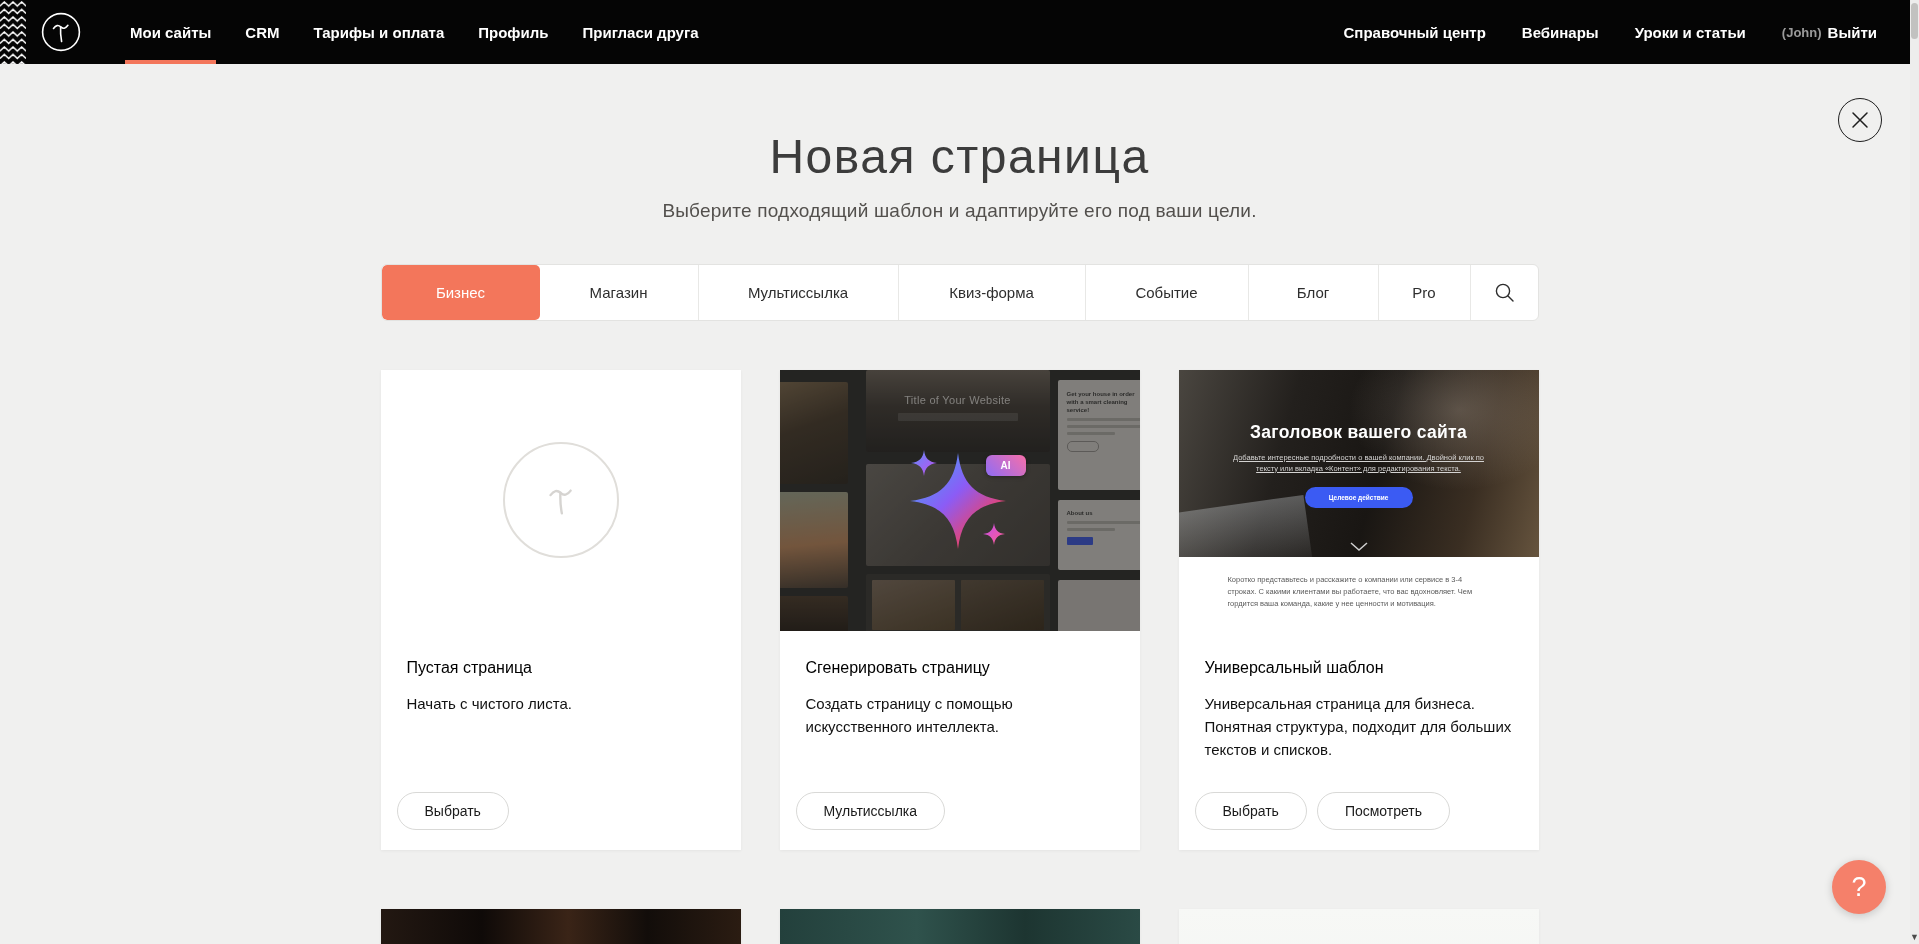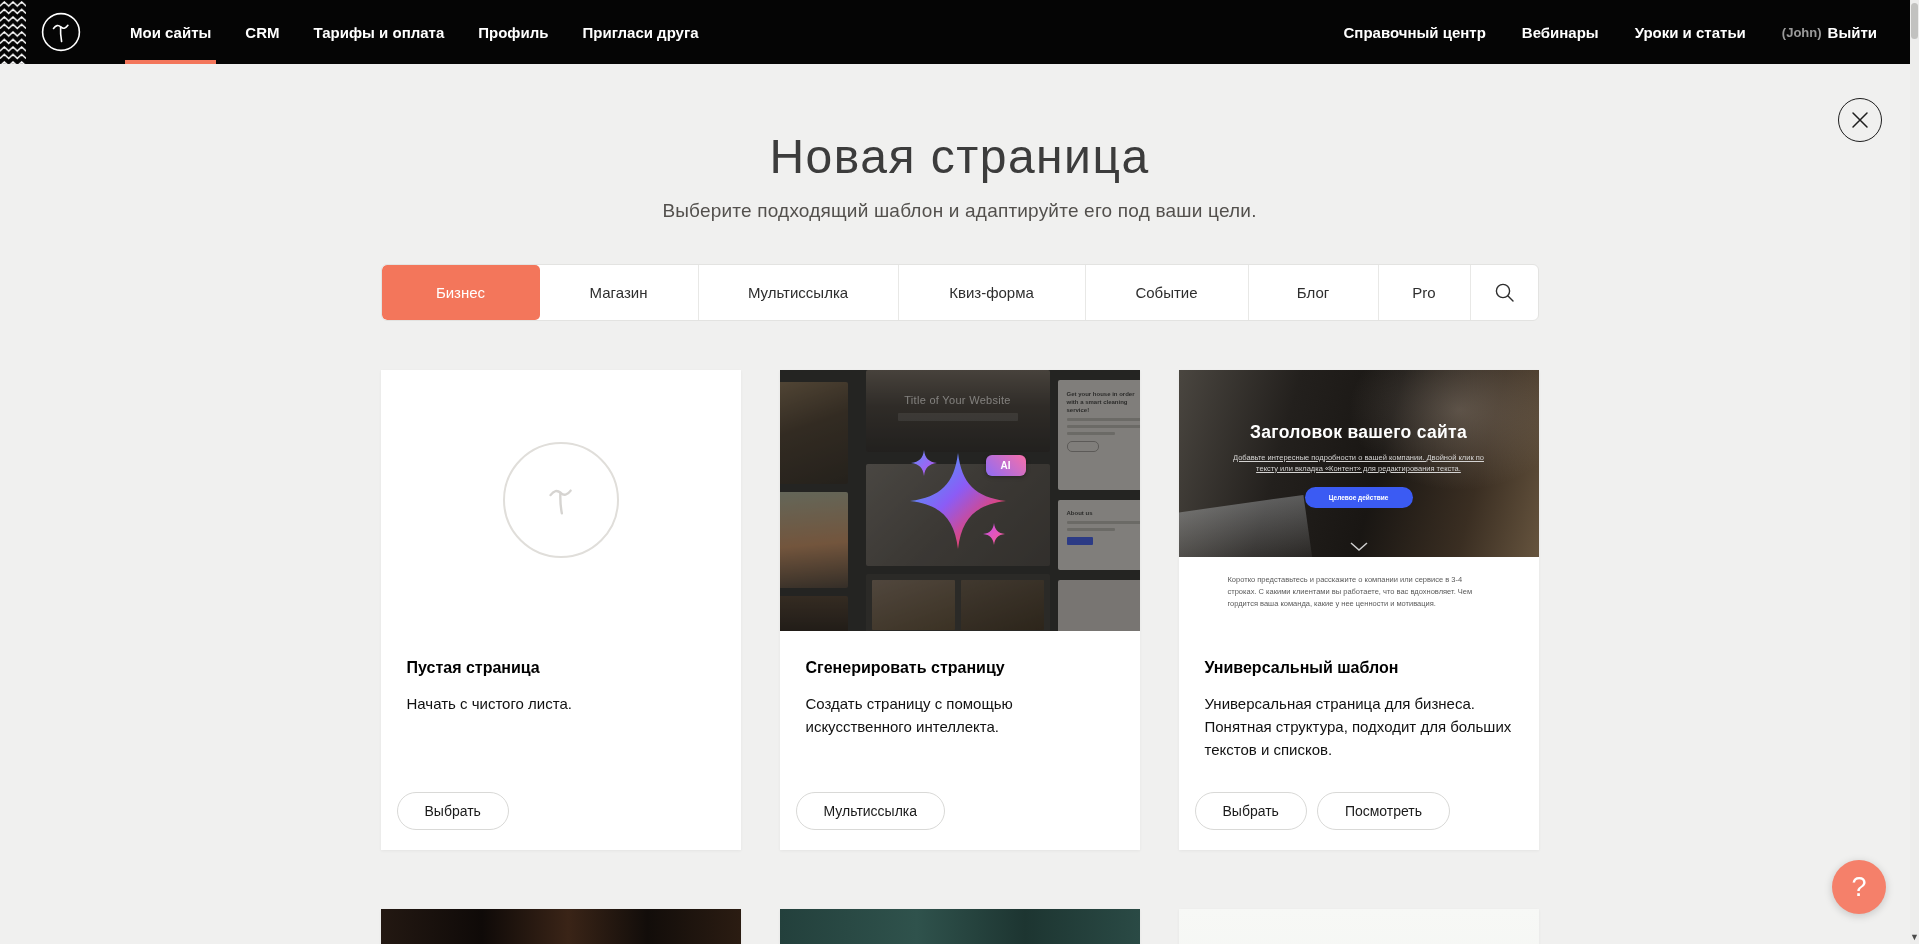--- a/index.html
+++ b/index.html
@@ -36,21 +36,21 @@
     border:1px solid #e3e3e1;border-radius:6px;box-sizing:border-box;overflow:hidden;}
   .tab{display:flex;align-items:center;justify-content:center;font-size:15px;color:#2e2e2e;
     border-right:1px solid #e8e8e6;cursor:pointer;box-sizing:border-box;}
   .tab:last-child{border-right:none;}
   .tab.active{background:#f3765b;color:#ffffff;border-radius:5px;border-right:none;}
   
   .grid{width:1158px;margin:49px auto 0;display:grid;grid-template-columns:repeat(3,360px);column-gap:39px;row-gap:59px;}
   .card{position:relative;background:#ffffff;height:480px;box-shadow:0 1px 3px rgba(0,0,0,.05);}
   .thumb{position:relative;height:261px;overflow:hidden;}
   .card-body{padding:28px 26px 0;}
-  .card-title{font-size:16px;font-weight:700;color:#000;}
+  .card-title{font-size:16px;font-weight:400;color:#000;}
   .card-desc{margin-top:15px;font-size:15px;line-height:1.55;color:#111;max-width:318px;}
   .card-actions{position:absolute;left:16px;bottom:20px;display:flex;gap:10px;}
   .pill-btn{height:38px;padding:0 27px;border:1px solid #d9d9d7;border-radius:19px;background:#fff;
     font-size:14px;color:#1a1a1a;display:flex;align-items:center;cursor:pointer;font-family:inherit;}
   
   .blank-thumb{display:flex;align-items:center;justify-content:center;background:#fff;}
   .blank-circle{width:112px;height:112px;border:2px solid #e0deda;border-radius:50%;display:flex;align-items:center;justify-content:center;}
   
   .ai-thumb{background:#2e2d2c;}
   .tile{position:absolute;border-radius:2px;}

